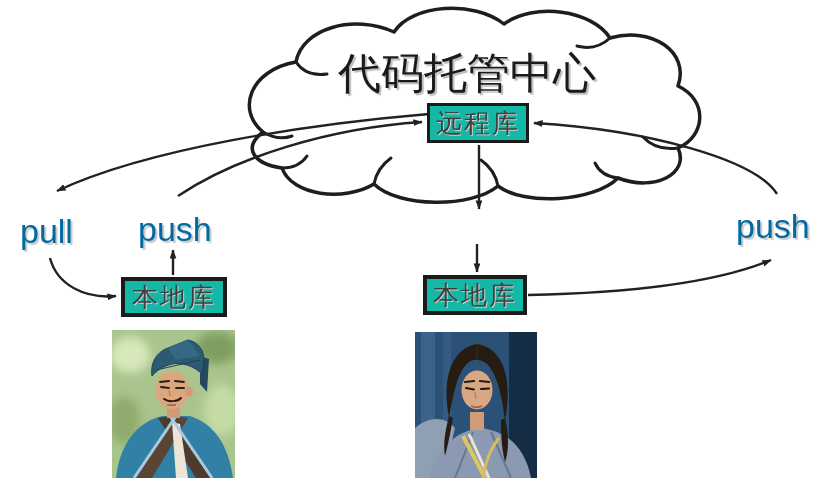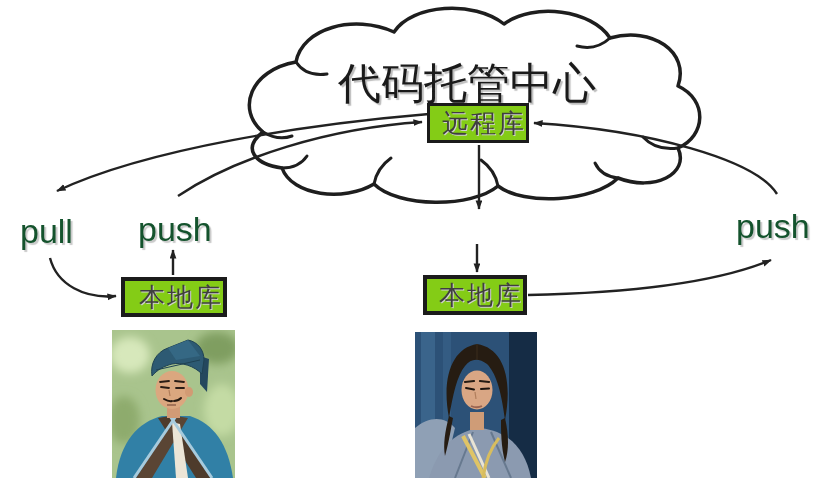--- a/index.html
+++ b/index.html
@@ -1,27 +1,27 @@
 <!DOCTYPE html>
 <html><head>
 <meta charset="utf-8">
 <style>
   html,body{margin:0;padding:0;background:#fff;}
   #stage{position:relative;width:828px;height:490px;background:#ffffff;overflow:hidden;
          font-family:"Liberation Sans", sans-serif;}
   #lines{position:absolute;left:0;top:0;z-index:1;}
-  .repo-box{position:absolute;z-index:3;background:#84cc16;border:3px solid #1b1b1b;
-            box-sizing:border-box;display:flex;align-items:center;justify-content:flex-end;
+  .repo-box{position:absolute;z-index:3;background:#14b8a6;border:3px solid #1b1b1b;
+            box-sizing:border-box;display:flex;align-items:center;justify-content:center;
             font-family:"Liberation Serif","DejaVu Serif",serif;
             color:#3f3f3f;font-size:26px;letter-spacing:2px;
             text-shadow:1px 1px 0 #cfcfcf;}
   .thick{border-width:4px;}
-  .action-label{position:absolute;z-index:2;font-size:34px;color:#14532d;
+  .action-label{position:absolute;z-index:2;font-size:34px;color:#0369a1;
             text-shadow:2px 2px 1px #c9c9c9;line-height:1;}
-  #cloud-title{position:absolute;z-index:2;left:338px;top:60px;width:280px;
+  #cloud-title{position:absolute;z-index:2;left:338px;top:50px;width:280px;
             font-family:"Liberation Serif","DejaVu Serif",serif;
             font-size:43px;color:#1a1a1a;text-shadow:2px 2px 1px #bdbdbd;
             white-space:nowrap;line-height:1.1;}
   .photo{position:absolute;z-index:2;}
 </style>
 </head>
 <body>
 
 <div id="stage">
 

